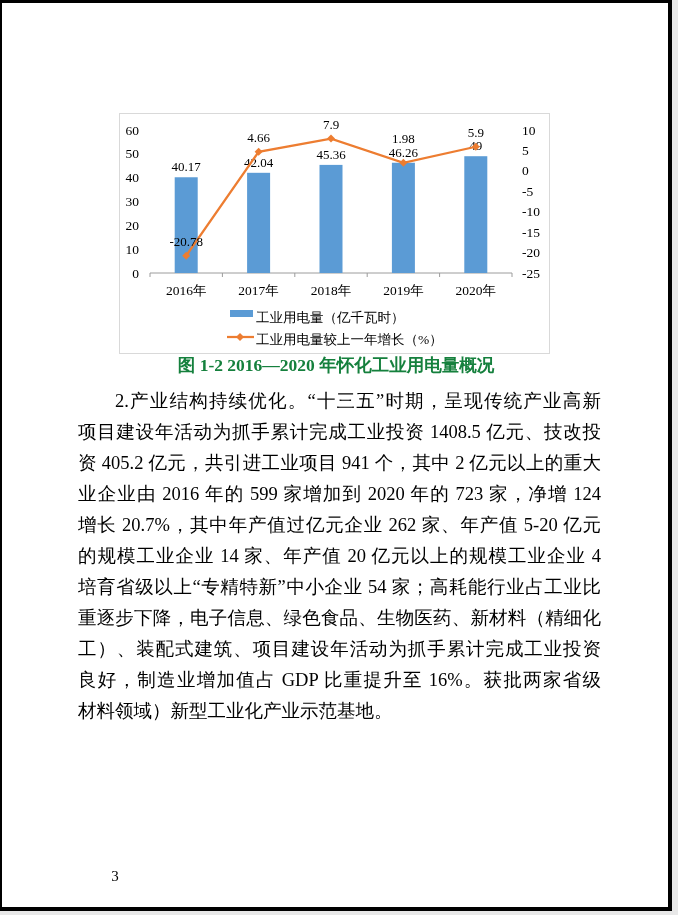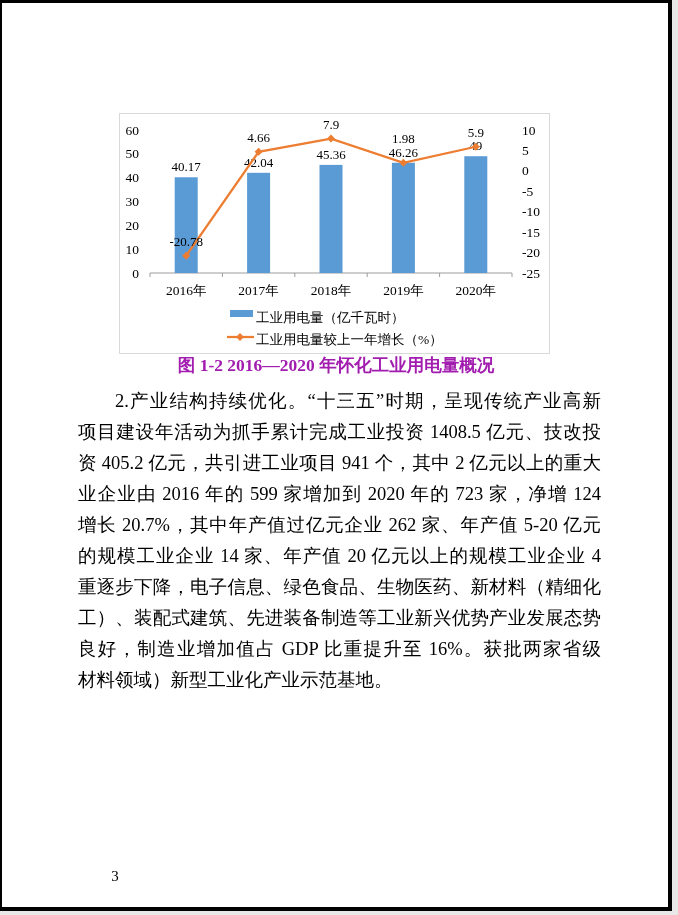--- a/index.html
+++ b/index.html
@@ -14,21 +14,21 @@
     border-style:solid;border-color:#000;
     border-width:3px 4px 4px 2px;
   }
   .chart-frame{
     position:absolute;left:119px;top:113px;width:431px;height:241px;
     box-sizing:border-box;border:1px solid #d9d9d9;background:#fff;
   }
   .chart-frame svg{display:block;}
   .figure-caption{
     position:absolute;left:0;top:353px;width:672px;
-    text-align:center;font-weight:bold;font-size:17.5px;color:#a21caf;
+    text-align:center;font-weight:bold;font-size:17.5px;color:#15803d;
   }
   .body-paragraph{
     position:absolute;left:78px;top:386px;width:523px;color:#000;
   }
   .bline{
     height:31px;line-height:31px;font-size:18.5px;white-space:normal;
     overflow:hidden;
   }
   .bline.just{text-align:justify;text-align-last:justify;-moz-text-align-last:justify;}
   .bline.indent{padding-left:37px;}
@@ -103,19 +103,20 @@
 
 <div class="figure-caption">图 1-2 2016—2020 年怀化工业用电量概况</div>
 
 <div class="body-paragraph">
     <div class="bline just indent"><b>2.产业结构持续优化</b>。“十三五”时期，呈现传统产业高新化、</div>
     <div class="bline just">项目建设年活动为抓手累计完成工业投资 1408.5 亿元、技改投</div>
     <div class="bline just">资 405.2 亿元，共引进工业项目 941 个，其中 2 亿元以上的重大</div>
     <div class="bline just">业企业由 2016 年的 599 家增加到 2020 年的 723 家，净增 124 家，</div>
     <div class="bline just">增长 20.7%，其中年产值过亿元企业 262 家、年产值 5-20 亿元</div>
     <div class="bline just">的规模工业企业 14 家、年产值 20 亿元以上的规模工业企业 4 家；</div>
+    <div class="bline just">培育省级以上“专精特新”中小企业 54 家；高耗能行业占工业比</div>
     <div class="bline just">重逐步下降，电子信息、绿色食品、生物医药、新材料（精细化</div>
-    <div class="bline just">工）、装配式建筑、先进装备制造等工业新兴优势产业发展态势</div>
+    <div class="bline just">工）、装配式建筑、项目建设年活动为抓手累计完成工业投资</div>
     <div class="bline just">良好，制造业增加值占 GDP 比重提升至 16%。获批两家省级（新</div>
     <div class="bline">材料领域）新型工业化产业示范基地。</div>
   </div>
 
 <div class="page-number">3</div>
 
 </body></html>

